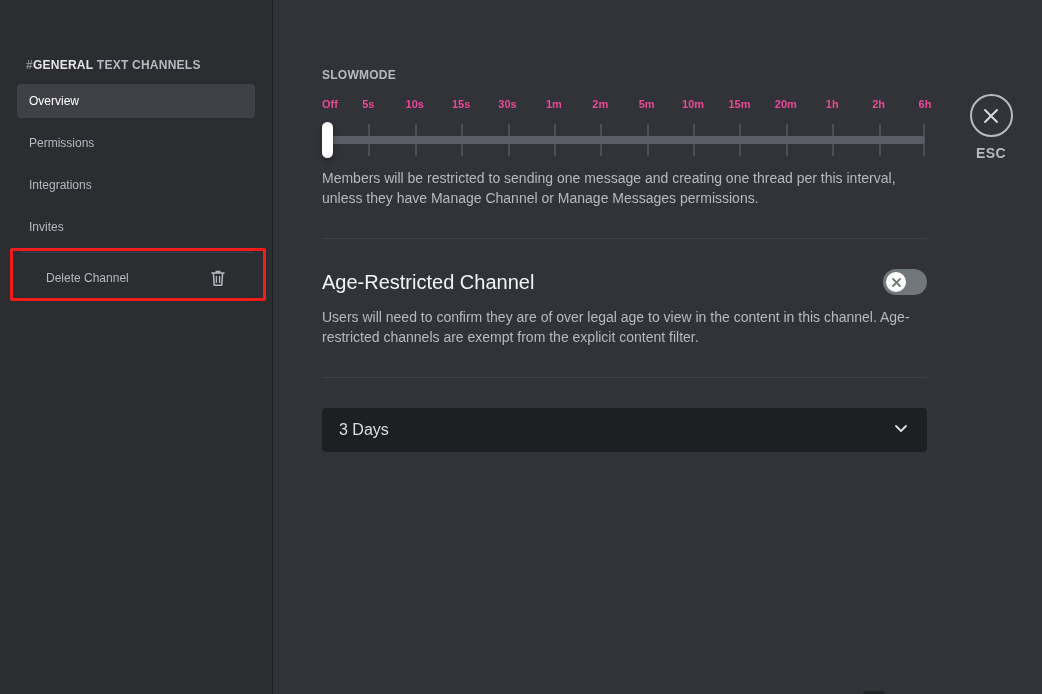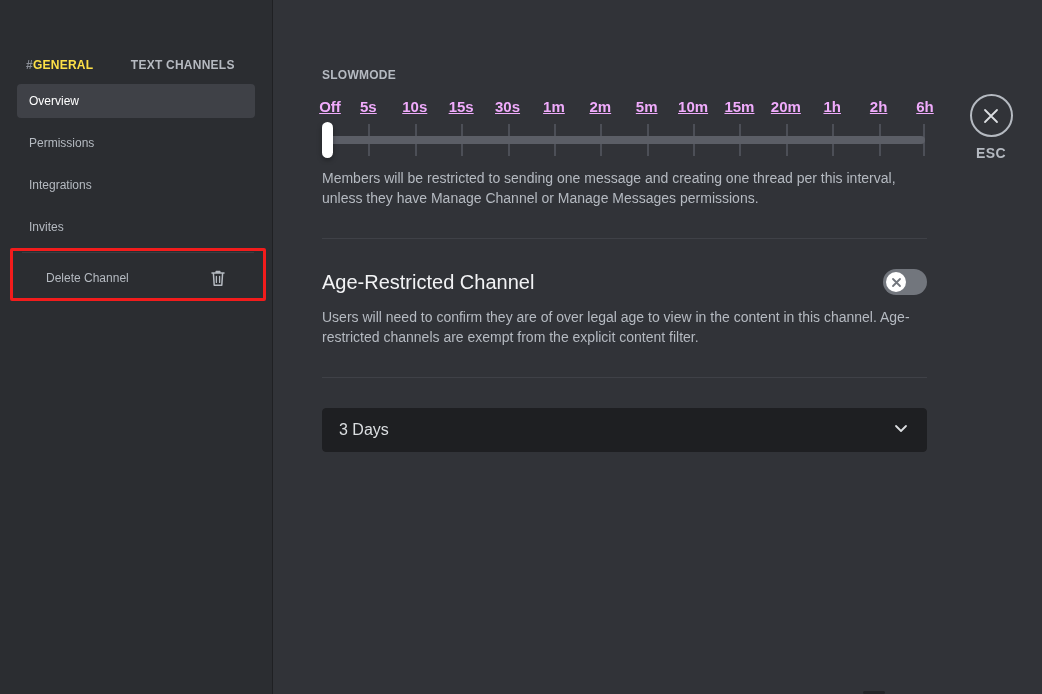--- a/index.html
+++ b/index.html
@@ -19,22 +19,22 @@
     padding-top: 58px;
     flex: 0 0 273px;
     position: relative;
   }
   .side-header {
     font-size: 12px; font-weight: bold; letter-spacing: .02em;
     padding: 0 10px 0 26px; margin-bottom: 12px;
     white-space: nowrap;
   }
   .side-header .hash { color: #8b8f97; }
-  .side-header .gen  { color: #fde047; }
-  .side-header .txt  { color: #b6bac1; margin-left: 34px; }
+  .side-header .gen  { color: #e5e5e5; }
+  .side-header .txt  { color: #b6bac1; }
 
   .nav-item {
     height: 34px; margin: 0 17px 8px 17px;
     border-radius: 4px;
     display: flex; align-items: center; justify-content: space-between;
     padding: 0 12px;
     font-size: 12px; color: #b5bac1;
     cursor: pointer;
   }
   .nav-item.selected { background: #3f4147; color: #ffffff; }
@@ -77,22 +77,22 @@
     max-width: 605px;
   }
 
   
   .slider-block { width: 605px; }
   .slider-ticks {
     position: relative; height: 16px; margin-bottom: 8px;
   }
   .slider-ticks span {
     position: absolute; top: 0;
-    font-size: 15px; font-weight: bold; color: #f0abfc;
-    transform: translateX(-50%); white-space: nowrap; text-decoration: underline;
+    font-size: 11px; font-weight: bold; color: #ec4899;
+    transform: translateX(-50%); white-space: nowrap;
   }
   .slider-area { position: relative; height: 36px; }
   .slider-track {
     position: absolute; top: 14px; left: 0;
     height: 8px; width: 603px;
     background: #5b5e66; border-radius: 4px;
   }
   .slider-marks { position: absolute; top: 0; left: 0; height: 36px; width: 603px; }
   .slider-marks i {
     position: absolute; top: 2px;

